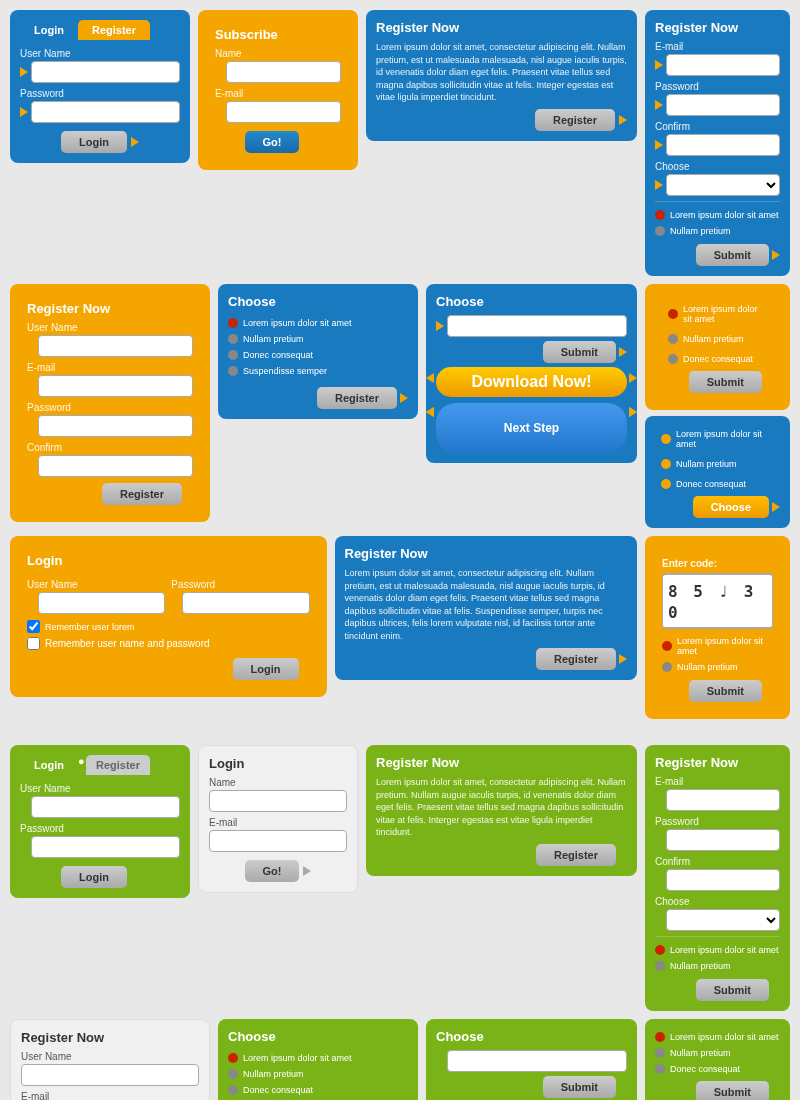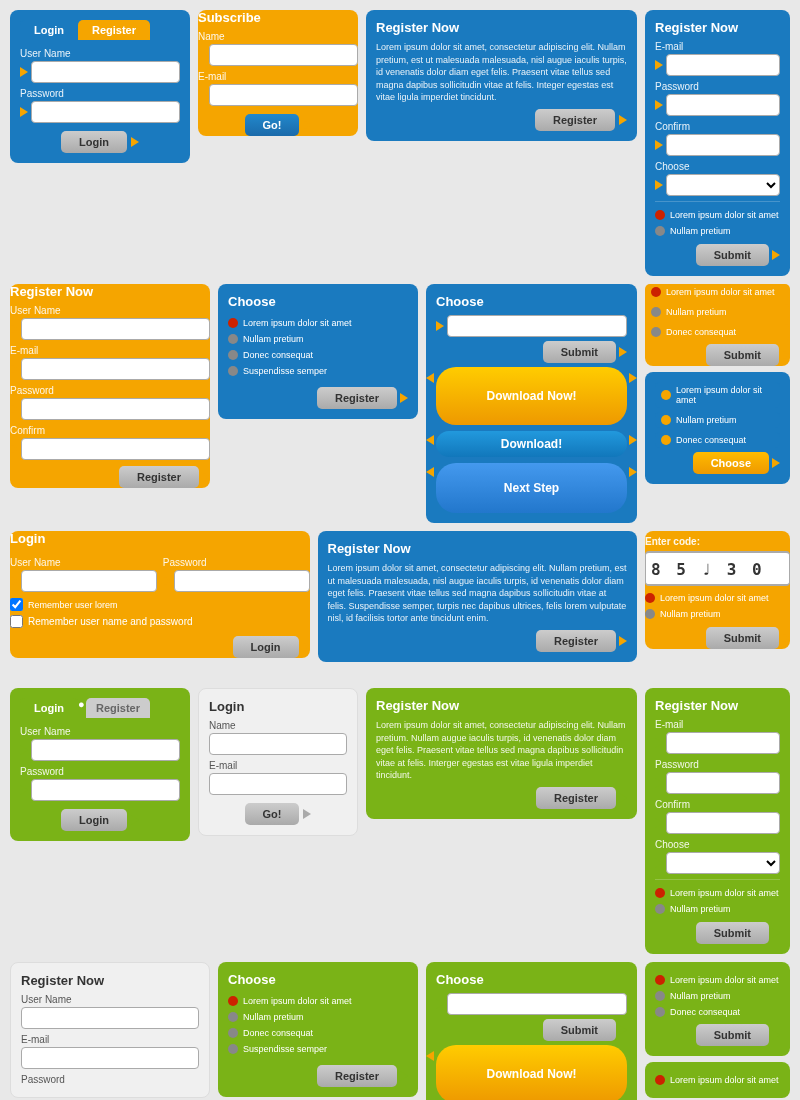--- a/index.html
+++ b/index.html
@@ -5,21 +5,21 @@
     * { box-sizing: border-box; margin: 0; padding: 0; }
     body { background: #e8e8e8; font-family: Arial, sans-serif; font-size: 11px; padding: 10px; width: 800px; }
     
     .main-container { display: flex; flex-direction: column; gap: 8px; }
     
     
     .row { display: flex; gap: 8px; align-items: flex-start; }
     
     
     .blue { background: #1a7abf; border-radius: 8px; padding: 10px; color: white; }
-    .orange { background: #f5a500; border-radius: 8px; padding: 0; color: white; }
+    .orange { background: #f5a500; border-radius: 8px; padding: 17px; color: white; }
     .green { background: #7ab317; border-radius: 8px; padding: 10px; color: white; }
     .white-card { background: #f0f0f0; border-radius: 8px; padding: 10px; color: #333; border: 1px solid #ddd; }
     
     
     .tab-bar { display: flex; margin-bottom: 8px; }
     .tab-btn { padding: 4px 14px; border-radius: 5px 5px 0 0; font-size: 11px; font-weight: bold; border: none; cursor: pointer; }
     .tab-active-blue { background: #1a7abf; color: white; }
     .tab-active-orange { background: #f5a500; color: white; }
     .tab-active-green { background: #7ab317; color: white; }
     
@@ -27,21 +27,21 @@
     .form-label { font-size: 10px; color: rgba(255,255,255,0.9); margin-bottom: 2px; margin-top: 5px; }
     .form-label-dark { font-size: 10px; color: #555; margin-bottom: 2px; margin-top: 5px; }
     .form-input { width: 100%; height: 22px; border-radius: 4px; border: 1px solid #aaa; padding: 2px 5px; font-size: 10px; background: white; }
     
     
     .btn-blue { background: linear-gradient(to bottom, #2288cc, #1a6aaa); color: white; border: none; border-radius: 5px; padding: 5px 18px; font-size: 11px; font-weight: bold; cursor: pointer; }
     .btn-orange { background: linear-gradient(to bottom, #ffbb00, #ee9900); color: white; border: none; border-radius: 5px; padding: 5px 18px; font-size: 11px; font-weight: bold; cursor: pointer; }
     .btn-gray { background: linear-gradient(to bottom, #cccccc, #aaaaaa); color: #333; border: none; border-radius: 5px; padding: 5px 18px; font-size: 11px; font-weight: bold; cursor: pointer; }
     
     
-    .btn-download-now { background: linear-gradient(to bottom, #ffcc00, #ee9900); color: white; border: none; border-radius: 20px; padding: 22px 0; font-size: 12px; font-weight: bold; cursor: pointer; width: 100%; margin-top: 4px; }
+    .btn-download-now { background: linear-gradient(to bottom, #ffcc00, #ee9900); color: white; border: none; border-radius: 20px; padding: 6px 0; font-size: 16px; font-weight: bold; cursor: pointer; width: 100%; margin-top: 4px; }
     .btn-download { background: linear-gradient(to bottom, #2299dd, #1177bb); color: white; border: none; border-radius: 20px; padding: 6px 0; font-size: 12px; font-weight: bold; cursor: pointer; width: 100%; margin-top: 4px; }
     .btn-next-step { background: linear-gradient(to bottom, #4499ee, #2277cc); color: white; border: none; border-radius: 20px; padding: 18px 0; font-size: 12px; font-weight: bold; cursor: pointer; width: 100%; margin-top: 4px; }
     
     
     .input-row { display: flex; align-items: center; gap: 3px; }
     .input-row .form-input { flex: 1; }
     
     
     .section-title { font-size: 13px; font-weight: bold; color: white; margin-bottom: 6px; }
     .section-title-dark { font-size: 13px; font-weight: bold; color: #333; margin-bottom: 6px; }
@@ -248,21 +248,20 @@
         <button class="btn-gray">Submit</button>
         <span class="tri-right" style="margin-left:3px;align-self:center;"></span>
       </div>
       <div style="position:relative;">
         <span class="tri-left" style="position:absolute;left:-10px;top:10px;"></span>
         <button class="btn-download-now">Download Now!</button>
         <span class="tri-right" style="position:absolute;right:-10px;top:10px;"></span>
       </div>
       <div style="position:relative;margin-top:2px;">
         <span class="tri-left" style="position:absolute;left:-10px;top:8px;"></span>
-        <button class="btn-download">Download!</button>
         <span class="tri-right" style="position:absolute;right:-10px;top:8px;"></span>
       </div>
       <div style="position:relative;margin-top:2px;">
         <span class="tri-left" style="position:absolute;left:-10px;top:8px;"></span>
         <button class="btn-next-step">Next Step</button>
         <span class="tri-right" style="position:absolute;right:-10px;top:8px;"></span>
       </div>
     </div>
 
     <div style="display:flex;flex-direction:column;gap:6px;">

